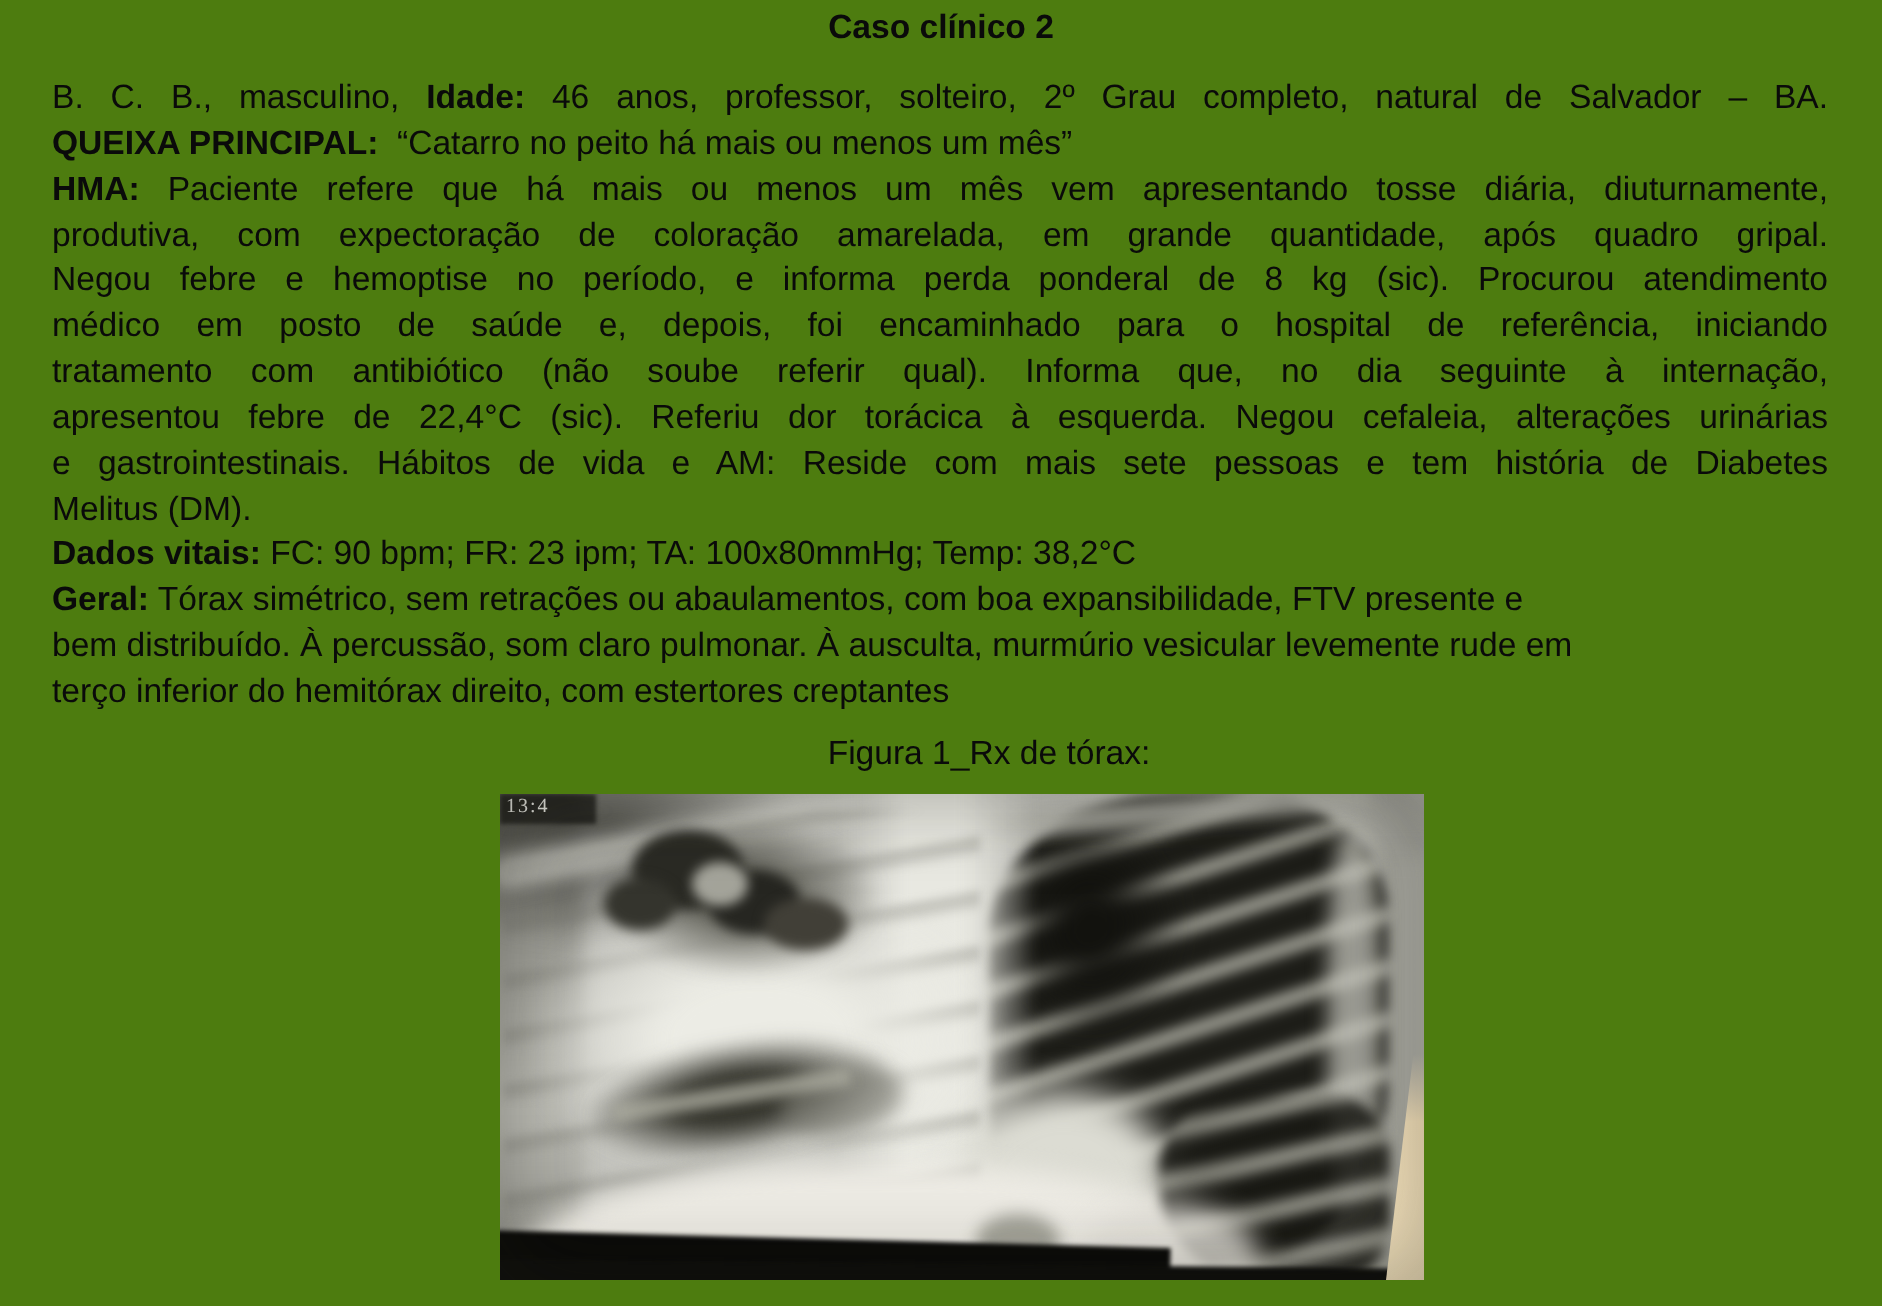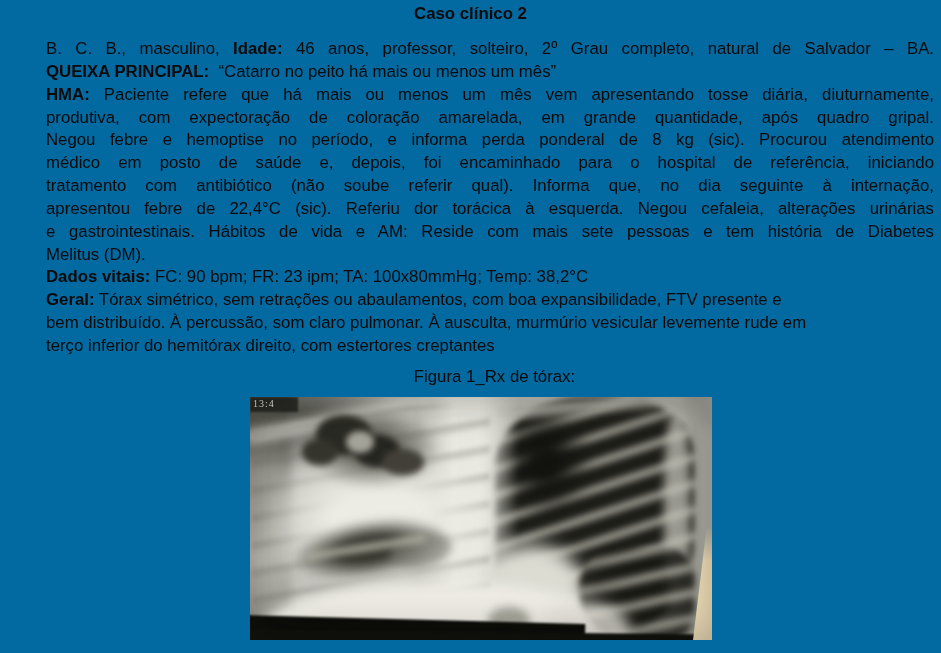--- a/index.html
+++ b/index.html
@@ -1,27 +1,27 @@
 <!DOCTYPE html>
 <html><head>
 <meta charset="utf-8">
 <style>
   html, body { margin:0; padding:0; }
   body { width:941px; height:653px; overflow:hidden; background:#ffffff; }
   .page {
-    position:relative; width:941px; height:653px; background:#0369a1;
+    position:relative; width:941px; height:653px; background:#4d7c0f;
     font-family:"Liberation Sans","DejaVu Sans",sans-serif; color:#0a0a0a;
   }
   .title {
     position:absolute; top:3px; left:0; width:941px; text-align:center;
     font-size:16.8px; line-height:22.85px; font-weight:700;
   }
   .doc-body {
     position:absolute; left:26px; top:38px; width:888px;
-    font-size:16.8px; line-height:22.85px;margin-left:20px;
+    font-size:16.8px; line-height:22.85px;
   }
   .tline { text-align:justify; }
   .tline.fill { text-align-last:justify; }
   .tline b { font-weight:700; }
   .caption {
     position:absolute; top:366px; left:0; width:941px; text-align:center;
     font-size:16.8px; line-height:22.85px;padding-left:24px;
   }
 
   

